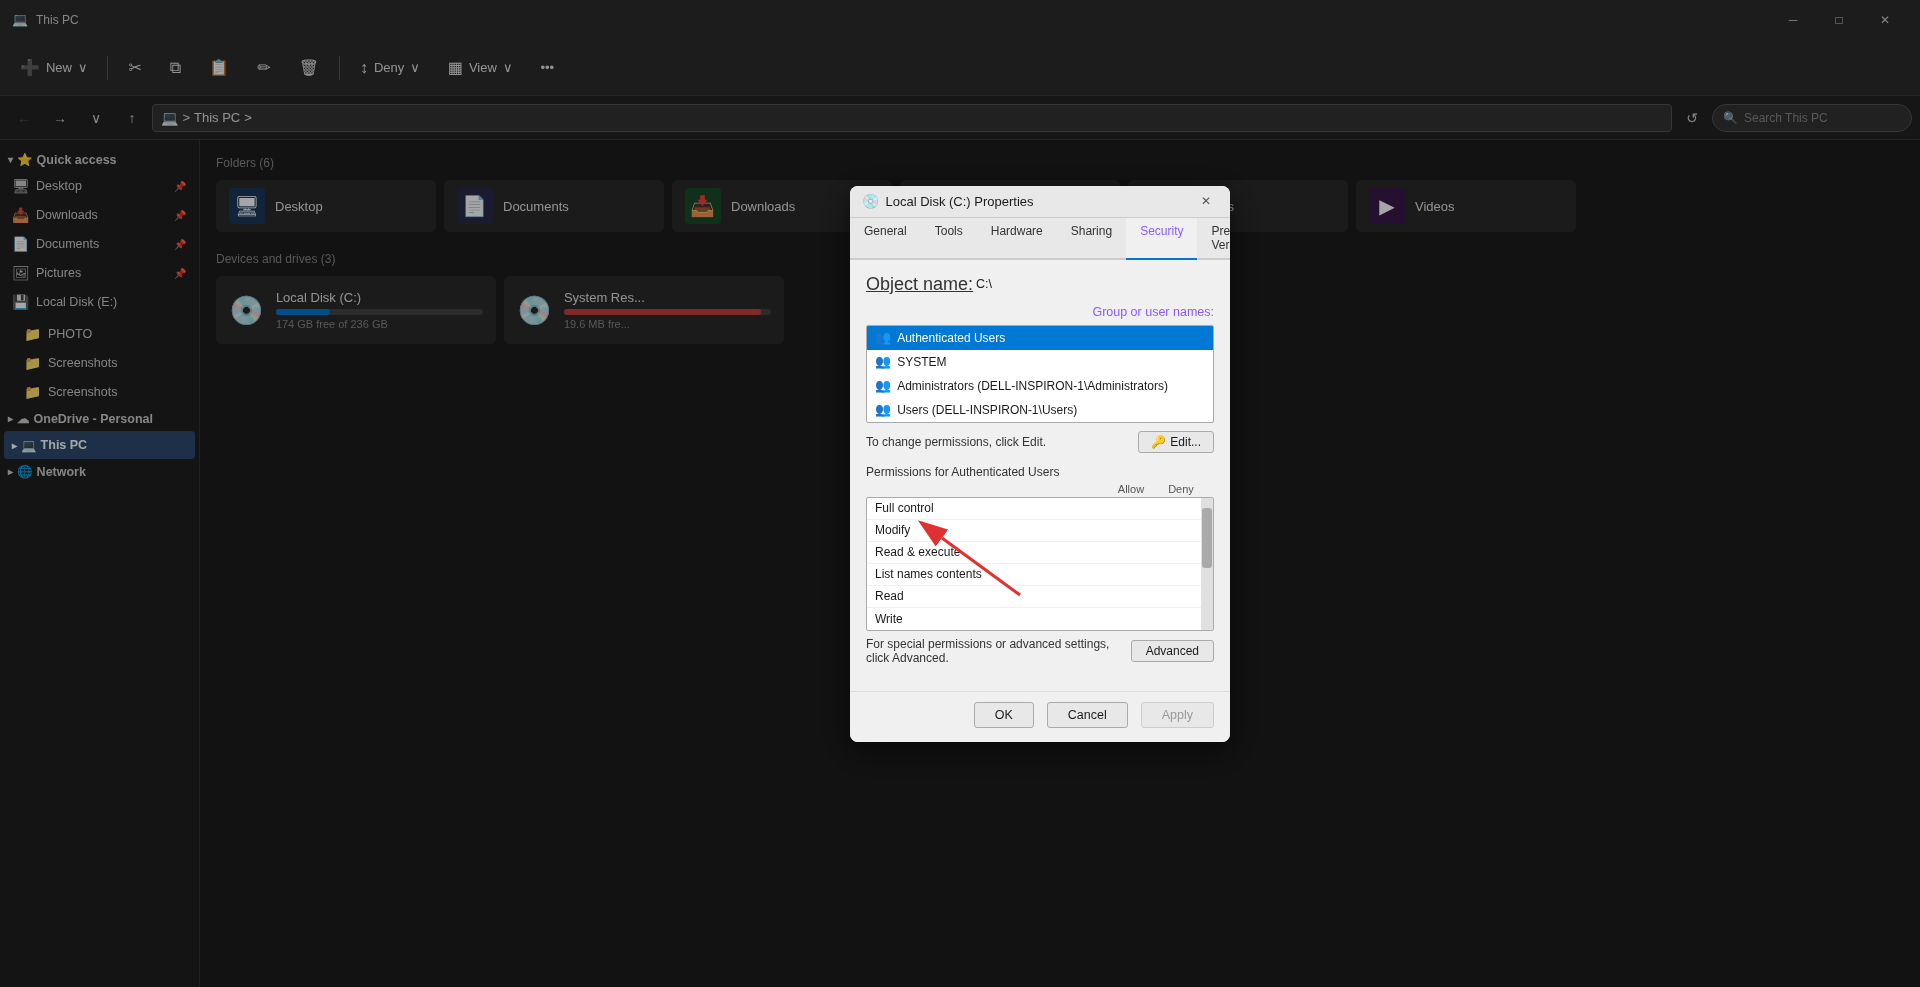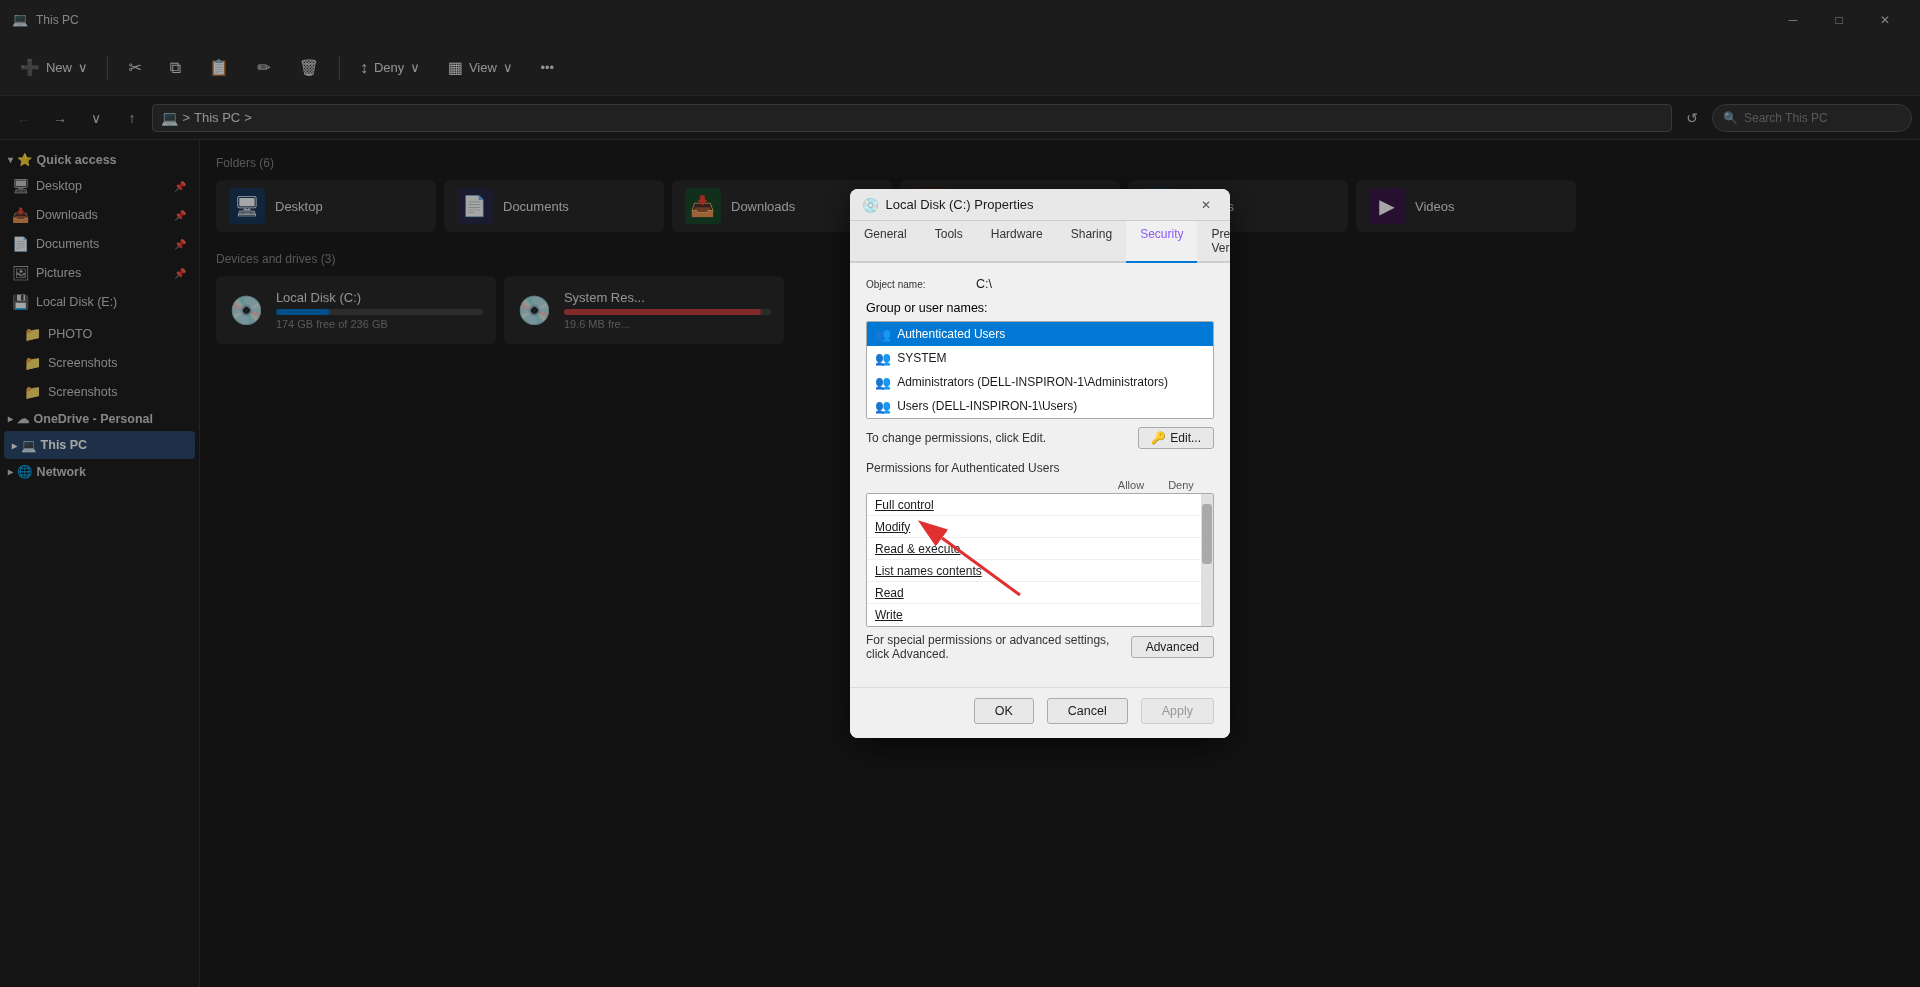--- a/index.html
+++ b/index.html
@@ -356,29 +356,31 @@
     }
     .dialog-field {
       display: flex;
       align-items: center;
       margin-bottom: 10px;
       font-size: 12.5px;
     }
     .dialog-field-label {
       width: 110px;
       color: #333;
-      font-size: 10px;
+      font-size: 18px;
+      text-decoration: underline;
     }
     .dialog-field-value {
       color: #1a1a1a;
     }
     .dialog-section-label {
       font-size: 12.5px;
-      color: #000000;
+      color: #8b5cf6;
       margin-bottom: 6px;
+      text-align: right;
     }
     .user-list {
       border: 1px solid #aaa;
       border-radius: 2px;
       background: #fff;
       margin-bottom: 8px;
       overflow: hidden;
     }
     .user-item {
       height: 24px;
@@ -434,21 +436,21 @@
     .perm-col-deny { width: 50px; text-align: center; }
     .perm-item {
       height: 22px;
       display: flex;
       align-items: center;
       padding: 0 8px;
       font-size: 12px;
       color: #1a1a1a;
       border-bottom: 1px solid #f0f0f0;
     }
-    .perm-item-name { flex: 1; text-decoration: underline; }
+    .perm-item-name { flex: 1; }
     .perm-item-allow { width: 50px; text-align: center; }
     .perm-item-deny { width: 50px; text-align: center; }
     .perm-item:last-child { border-bottom: none; }
     .advanced-btn {
       padding: 3px 14px;
       background: #e8e8e8;
       border: 1px solid #aaa;
       border-radius: 3px;
       font-size: 12px;
       color: #1a1a1a;

